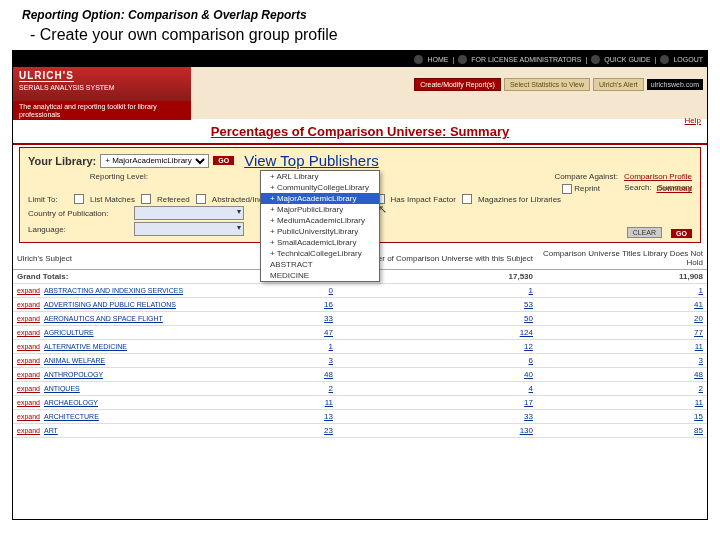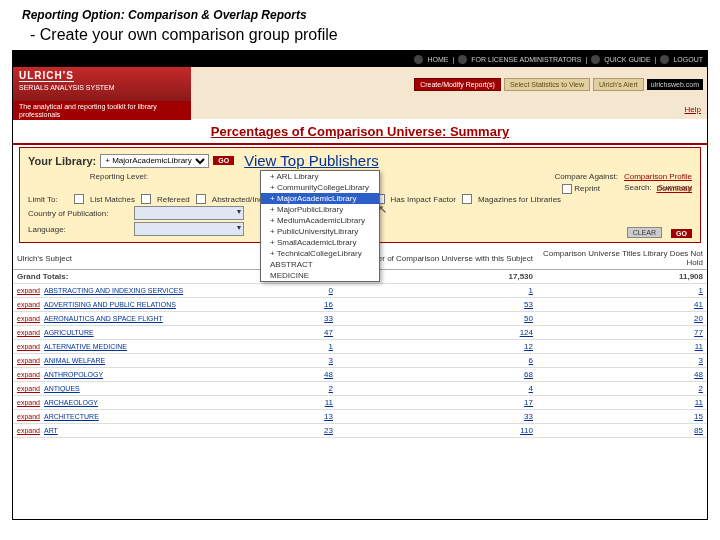--- a/index.html
+++ b/index.html
@@ -17,21 +17,21 @@
   .logo { width:178px; background:#8b1a1a; background:linear-gradient(#c62828 0%,#8b1a1a 100%); color:#fff; padding:3px 6px; }
   .logo .bname { font-weight:bold; font-size:10px; letter-spacing:1px; border-bottom:1px solid #fff; display:inline-block; }
   .logo .sys { font-size:7px; }
   .toolbar { flex:1; background:#f5e6d0; display:flex; justify-content:flex-end; align-items:center; gap:3px; padding-right:4px; }
   .btn { background:#e2cfa0; border:1px solid #b09a6b; color:#5b4a1a; padding:2px 5px; font-size:7px; cursor:pointer; }
   .btn.dark { background:#a00000; color:#fff; border-color:#700; }
   .ulrichsweb { background:#000; color:#ccc; padding:2px 4px; font-size:7px; }
   .redtag { display:flex; }
   .tagline { width:178px; background:#a00000; color:#fff; font-size:7px; padding:2px 6px; line-height:1.1; }
   .tagdiv { flex:1; height:18px; background:#f5e6d0; position:relative; }
-  .tagdiv .helplink { position:absolute; right:6px; top:4px; color:#a00000; font-size:8px; text-decoration:underline; }
+  .tagdiv .helplink { position:absolute; right:6px; top:15px; color:#a00000; font-size:8px; text-decoration:underline; }
   
   .pageheader { text-align:center; font-weight:bold; font-size:13px; color:#a00000; padding:4px 0; border-bottom:2px solid #a00000; text-decoration:underline; }
   
   .instruct { text-align:center; font-size:8px; padding:2px; }
   
   .filters { background:#fff1c4; margin:2px 6px; border:1px solid #a00000; padding:4px 8px; position:relative; font-size:8px; color:#333; }
   .filters .row1 { display:flex; align-items:center; gap:4px; margin-bottom:3px; }
   .filters .yourlib { font-weight:bold; font-size:11px; }
   .filters select { font-size:8px; border:1px solid #888; background:#fff; height:14px; }
   .go { background:#a00000; color:#fff; border:none; padding:1px 5px; font-size:7px; font-weight:bold; }
@@ -217,21 +217,21 @@
         </tr>
         <tr>
           <td class="left"><span class="exp">expand</span><span class="subj">ANIMAL WELFARE</span></td>
           <td class="num"><a>3</a></td>
           <td class="num"><a>6</a></td>
           <td class="num"><a>3</a></td>
         </tr>
         <tr>
           <td class="left"><span class="exp">expand</span><span class="subj">ANTHROPOLOGY</span></td>
           <td class="num"><a>48</a></td>
-          <td class="num"><a>68</a></td>
+          <td class="num"><a>40</a></td>
           <td class="num"><a>48</a></td>
         </tr>
         <tr>
           <td class="left"><span class="exp">expand</span><span class="subj">ANTIQUES</span></td>
           <td class="num"><a>2</a></td>
           <td class="num"><a>4</a></td>
           <td class="num"><a>2</a></td>
         </tr>
         <tr>
           <td class="left"><span class="exp">expand</span><span class="subj">ARCHAEOLOGY</span></td>
@@ -241,19 +241,19 @@
         </tr>
         <tr>
           <td class="left"><span class="exp">expand</span><span class="subj">ARCHITECTURE</span></td>
           <td class="num"><a>13</a></td>
           <td class="num"><a>33</a></td>
           <td class="num"><a>15</a></td>
         </tr>
         <tr>
           <td class="left"><span class="exp">expand</span><span class="subj">ART</span></td>
           <td class="num"><a>23</a></td>
-          <td class="num"><a>110</a></td>
+          <td class="num"><a>130</a></td>
           <td class="num"><a>85</a></td>
         </tr>
       </tbody>
   </table>
 
 </div>
 
 </body></html>

